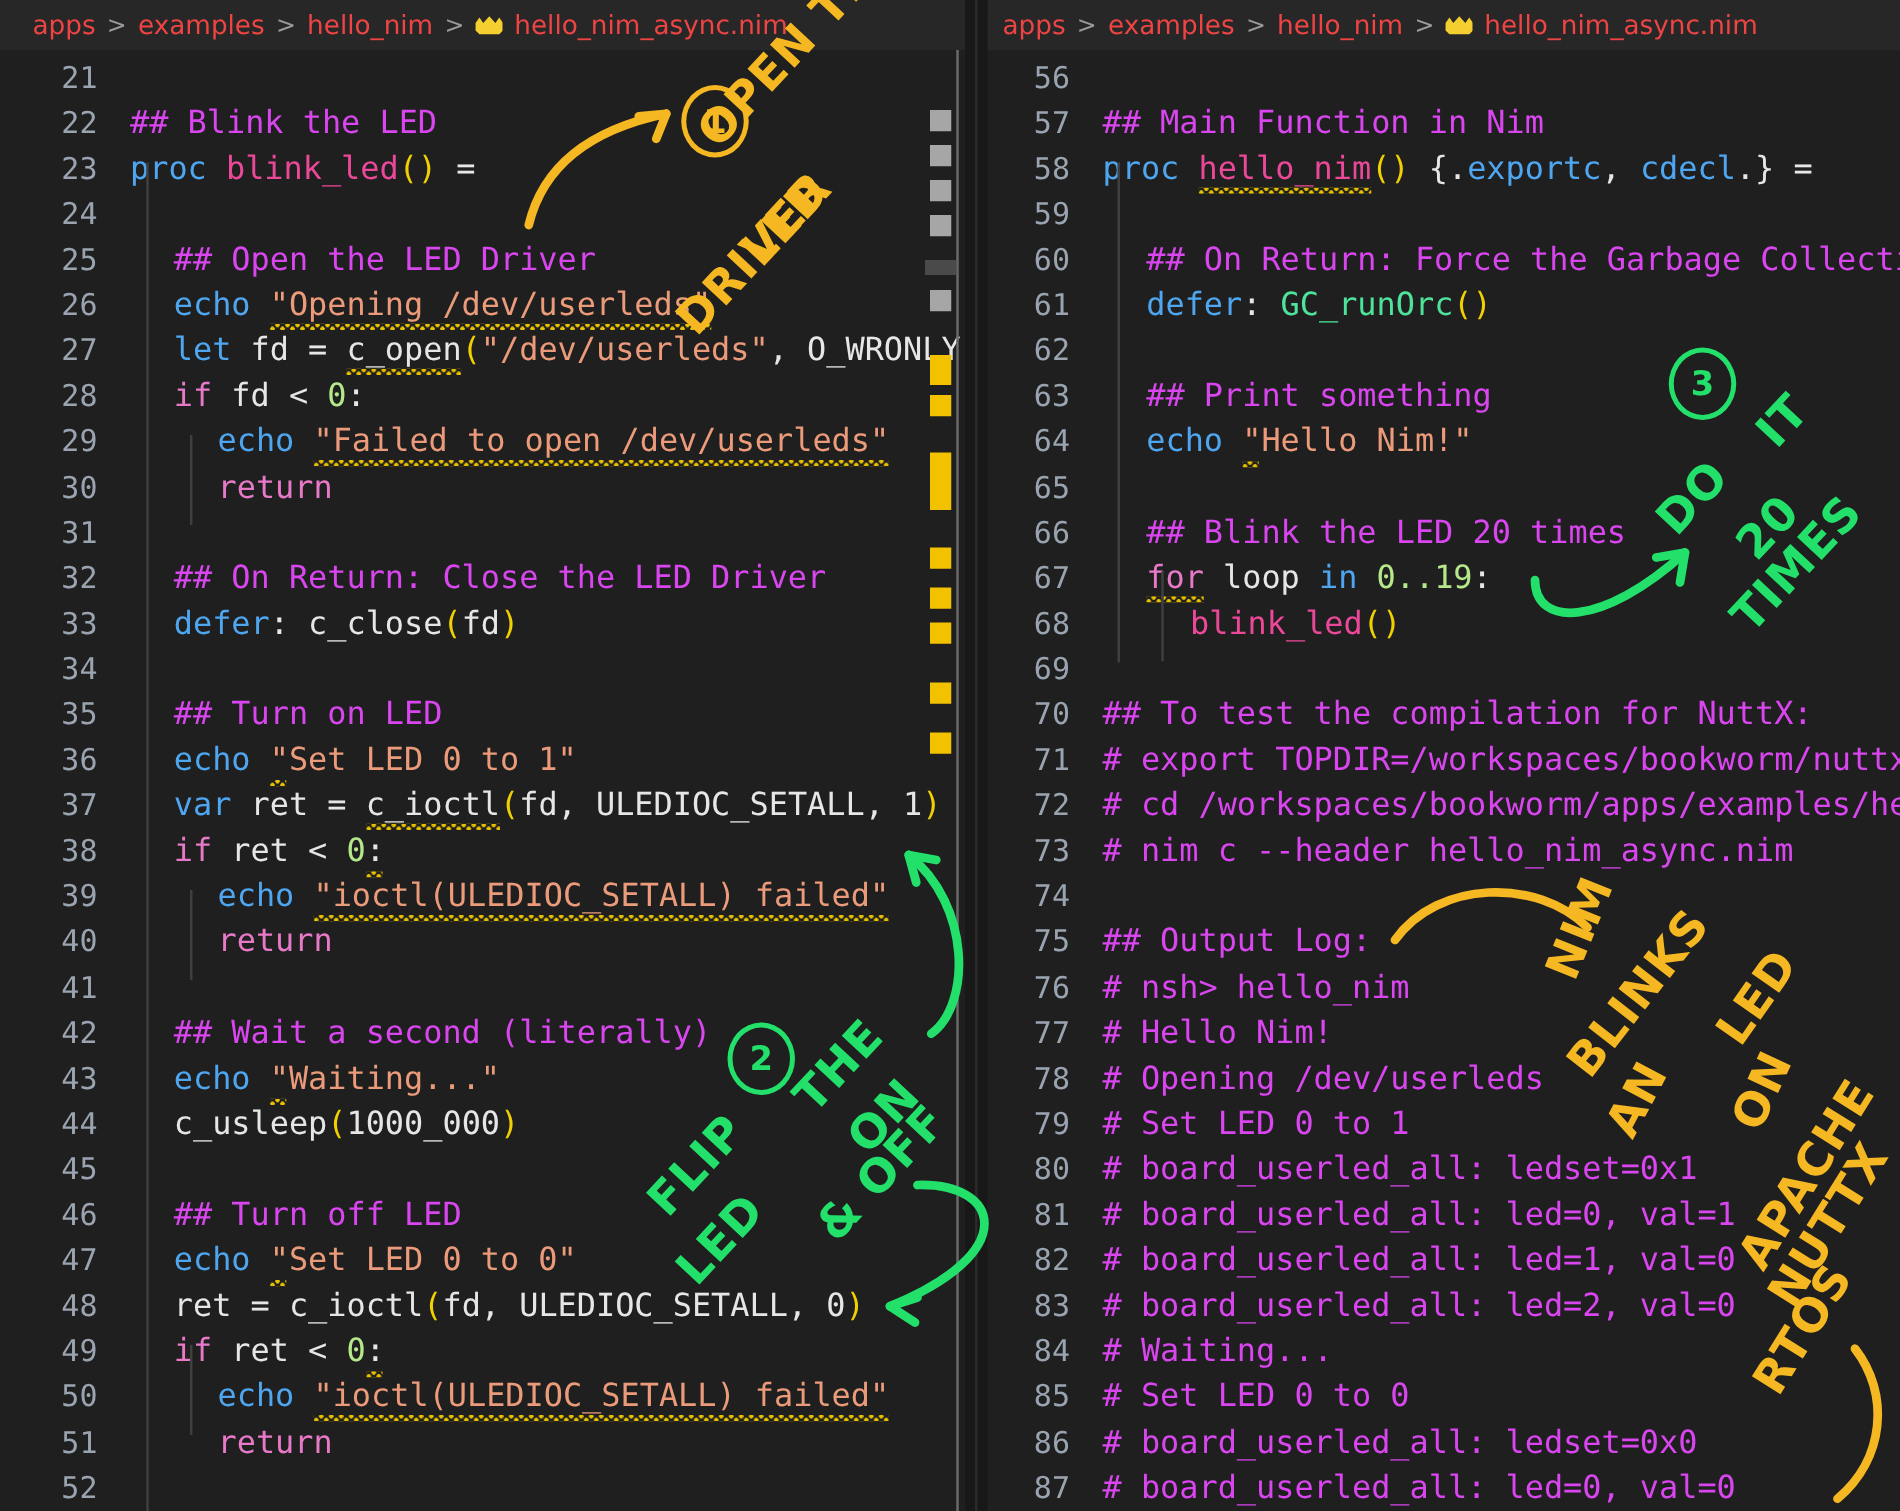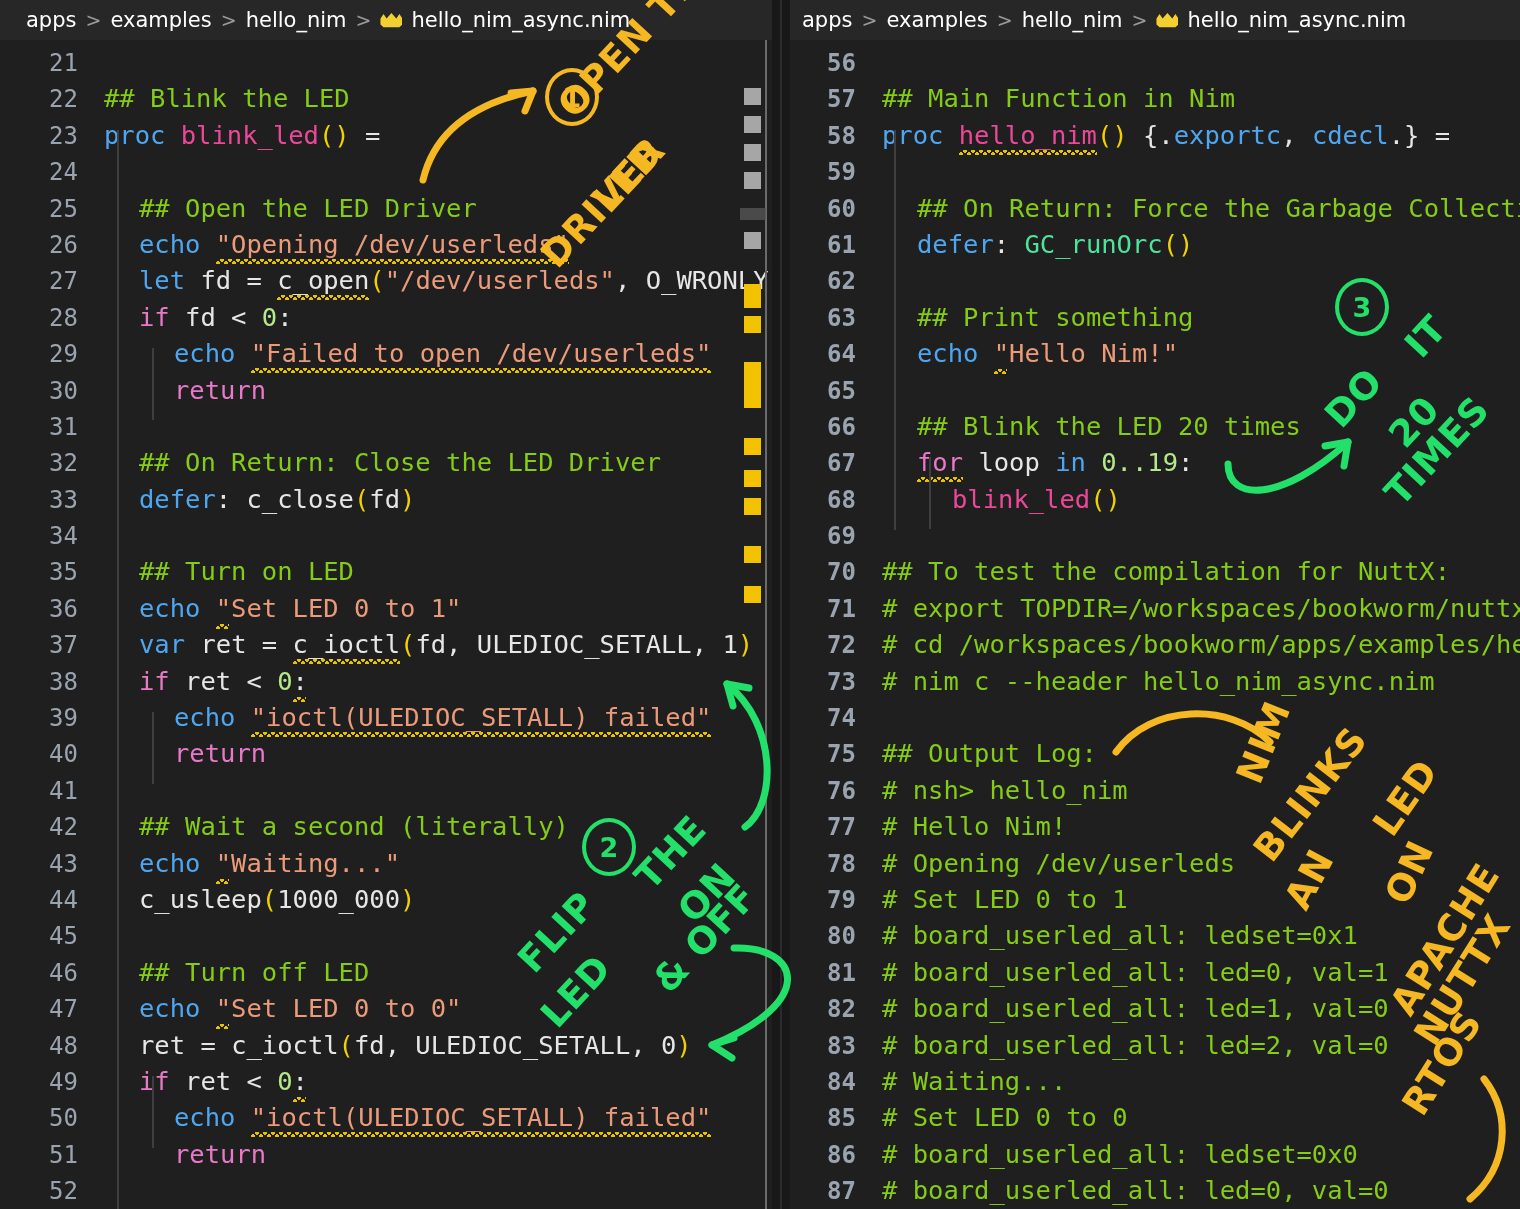--- a/index.html
+++ b/index.html
@@ -13,38 +13,38 @@
   .pane-right{left:790px;width:730px;}
 
   .pane-divider{position:absolute;top:0;left:772px;width:18px;height:1209px;background:#181818;}
   .pane-divider:after{content:"";position:absolute;left:8px;top:0;width:2px;height:1209px;background:#2b2b2b;}
 
   
   .breadcrumb{position:absolute;top:0;left:0;right:0;height:40px;background:#272727;
     display:flex;align-items:center;padding-left:26px;box-sizing:border-box;
     font-family:"DejaVu Sans",sans-serif;font-size:21px;color:#cfcfcf;white-space:nowrap;}
   .pane-right .breadcrumb{padding-left:12px;}
-  .bc-seg{color:#ffffff;}
+  .bc-seg{color:#ef4444;}
   .bc-sep{color:#9a9a9a;margin:0 9px;font-size:19px;}
   .nim-icon{display:inline-block;width:22px;height:16px;margin-right:9px;position:relative;vertical-align:-2px;}
   .nim-icon .crown{position:absolute;inset:0;background:#f3d02f;
      clip-path:polygon(0% 40%,14% 12%,28% 40%,50% 6%,72% 40%,86% 12%,100% 40%,100% 78%,86% 96%,14% 96%,0% 78%);}
 
   
   .editor{position:absolute;top:40px;left:0;right:0;bottom:0;background:#1f1f1f;}
   .code{position:absolute;top:4px;left:0;font-size:25.5px;line-height:36.4px;white-space:pre;}
   .ln{display:inline-block;width:78px;text-align:right;color:#9aa4b0;
       font-family:"DejaVu Sans Mono",monospace;font-size:24px;}
-  .pane-right .ln{width:66px;font-weight:bold;}
+  .pane-right .ln{width:66px;}
   .row{height:36.4px;position:relative;}
   .txt{padding-left:26px;font-family:"DejaVu Sans Mono",monospace;}
   .pane-right .txt{padding-left:26px;}
 
   
-  .cmt{color:#84cc16;}
+  .cmt{color:#d946ef;}
   .kw{color:#4fa6f0;}
   .kw2{color:#e879c8;}
   .fn{color:#ec4899;}
   .str{color:#eb9b7a;}
   .pun{color:#f0d000;}
   .pln{color:#e6e6e6;}
   .num{color:#b5e88a;}
   .grn{color:#4ee39a;}
 
   

